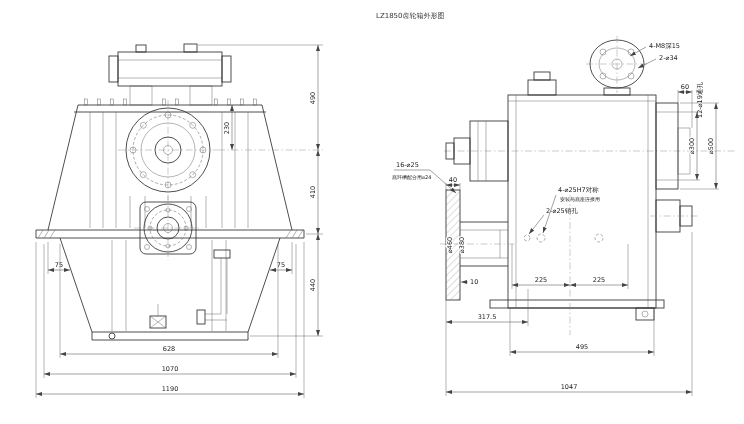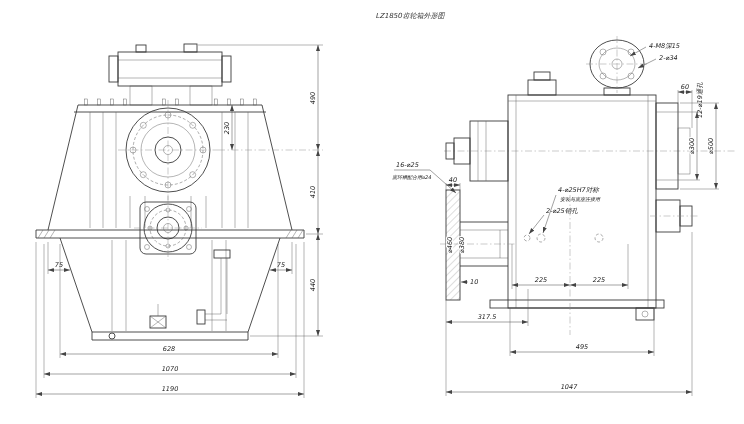--- a/index.html
+++ b/index.html
@@ -1,16 +1,16 @@
 <!DOCTYPE html>
 <html><head>
 <meta charset="utf-8">
 <style>
   html,body { margin:0; padding:0; background:#ffffff; }
-  #stage { position:relative; width:744px; height:424px; background:#ffffff; overflow:hidden;font-style:italic; }
+  #stage { position:relative; width:744px; height:424px; background:#ffffff; overflow:hidden; }
   svg { display:block; }
   .ln   { stroke:#3b3b3b; stroke-width:0.9; fill:none; }
   .tn   { stroke:#5a5a5a; stroke-width:0.45; fill:none; }
   .cl   { stroke:#8a8a8a; stroke-width:0.45; fill:none; stroke-dasharray:7 2.5 1.5 2.5; }
   .dash { stroke:#5a5a5a; stroke-width:0.5; fill:none; stroke-dasharray:3 2; }
   .dim  { stroke:#444; stroke-width:0.5; fill:none; }
   text  { font-family:"DejaVu Sans", sans-serif; font-size:6.5px; fill:#222; }
   .halo { paint-order:stroke; stroke:#fff; stroke-width:2.5px; }
   .small { font-size:5px; }
   .title { font-size:7px; fill:#333; }

